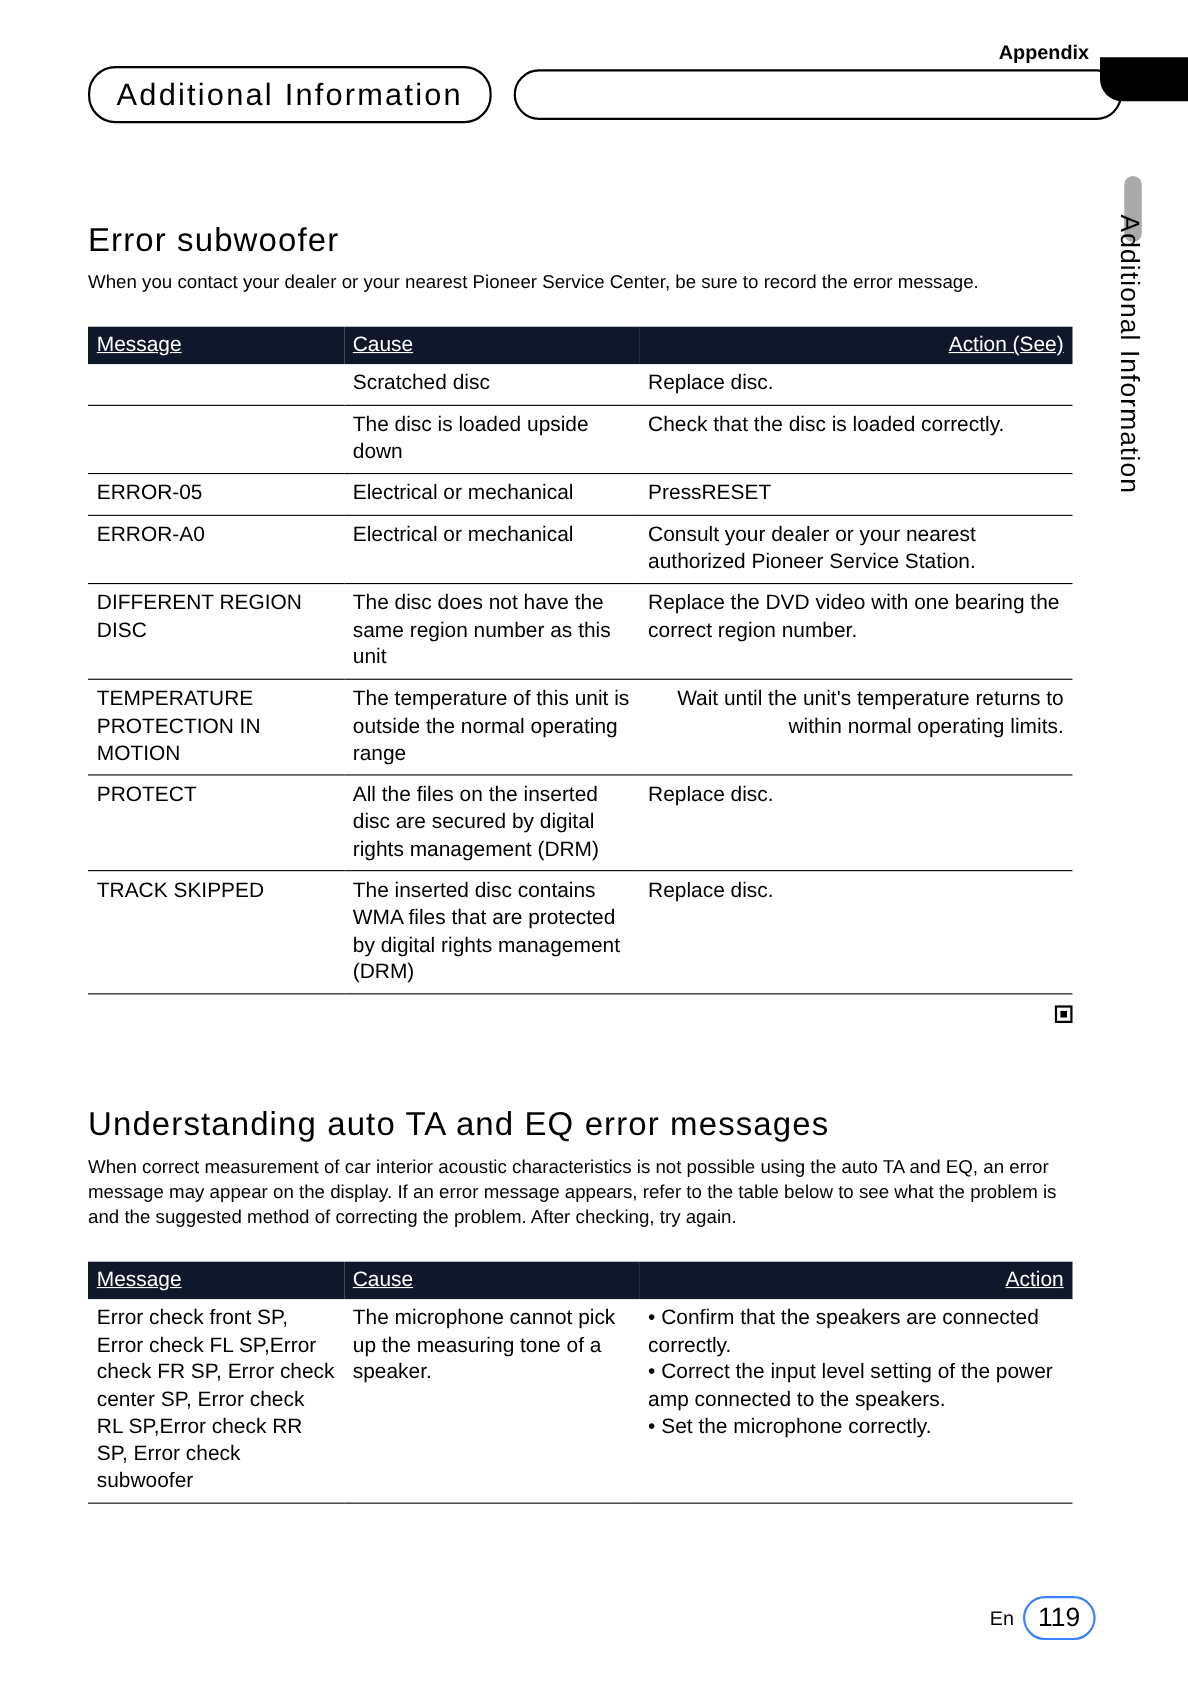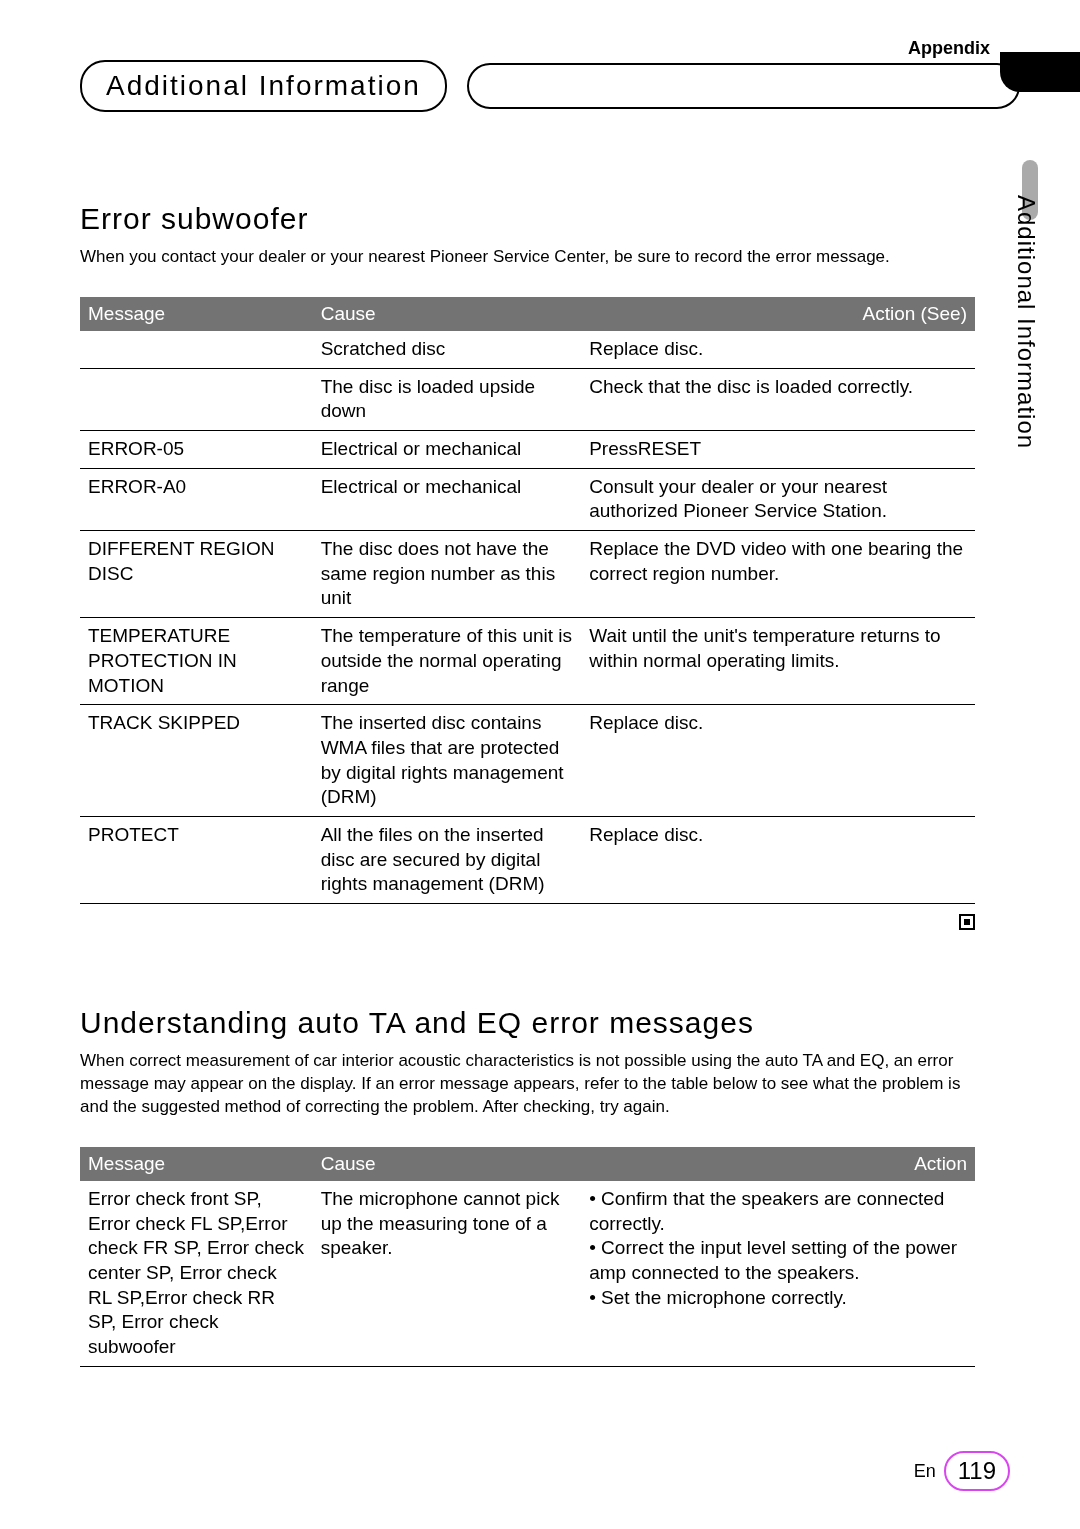--- a/index.html
+++ b/index.html
@@ -9,30 +9,30 @@
   .black-tab { position: absolute; top: 52px; right: 0; width: 80px; height: 40px; background: #000; border-radius: 0 0 0 20px; }
   .grey-tab { position: absolute; top: 160px; right: 42px; width: 16px; height: 60px; background: #aaa; border-radius: 8px; }
   .side-text { position: absolute; top: 195px; right: 40px; font-size: 24px; writing-mode: vertical-rl; text-orientation: mixed; letter-spacing: 1px; }
   .header-row { display: flex; align-items: center; margin-top: 20px; margin-bottom: 40px; }
   .pill { border: 2px solid #000; border-radius: 25px; padding: 8px 24px; font-size: 28px; letter-spacing: 2px; }
   .pill-right { border: 2px solid #000; border-radius: 25px; height: 46px; flex: 1.4; margin-left: 20px; }
   .content { width: 895px; margin-top: 90px; }
   .section-title { font-size: 30px; letter-spacing: 1px; margin-bottom: 10px; font-weight: normal; }
   .intro { font-size: 17px; line-height: 1.35; margin-bottom: 28px; }
   table { width: 100%; border-collapse: collapse; font-size: 19px; }
-  thead th { background: #737373; color: #fff; font-weight: normal; text-align: left; padding: 6px 8px; }
+  thead th { background: #0f172a; color: #fff; font-weight: normal; text-align: left; padding: 6px 8px; text-decoration: underline; }
   tbody td { padding: 6px 8px; vertical-align: top; border-bottom: 1px solid #000; line-height: 1.3; }
   .col-msg { width: 26%; }
   .col-cause { width: 30%; }
   .col-action { width: 44%; text-align: right; }
   .end-mark { text-align: right; font-size: 22px; margin-top: 6px; }
   .section2 { margin-top: 70px; }
-  .footer { position: absolute; bottom: 38px; right: 70px; display: flex; align-items: center; }
+  .footer { position: absolute; bottom: 38px; right: 84px; display: flex; align-items: center; }
   .footer-lang { font-size: 18px; margin-right: 8px; }
-  .footer-num { border: 2px solid #d946ef; border-radius: 20px; padding: 4px 12px; font-size: 24px; }
+  .footer-num { border: 2px solid #3b82f6; border-radius: 20px; padding: 4px 12px; font-size: 24px; }
   .stop-icon { display:inline-block; width:16px; height:16px; border:2px solid #000; position:relative; }
   .stop-icon::after { content:''; position:absolute; top:3px; left:3px; width:6px; height:6px; background:#000; }
 </style>
 </head>
 <body>
 
 <div class="page">
 
   <div class="appendix-label">Appendix</div>
   <div class="black-tab"></div>
@@ -79,30 +79,30 @@
             <td style="white-space: pre-line; margin-top: 12px;">Consult your dealer or your nearest authorized Pioneer Service Station.</td>
           </tr>
           <tr>
             <td style="white-space: pre-line;">DIFFERENT REGION DISC</td>
             <td style="white-space: pre-line;">The disc does not have the same region number as this unit</td>
             <td style="white-space: pre-line;">Replace the DVD video with one bearing the correct region number.</td>
           </tr>
           <tr>
             <td style="white-space: pre-line;">TEMPERATURE PROTECTION IN MOTION</td>
             <td style="white-space: pre-line;">The temperature of this unit is outside the normal operating range</td>
-            <td style="white-space: pre-line;">Wait until the unit's temperature returns to within normal operating limits.</td>
+            <td style="white-space: pre-line; text-align: right;">Wait until the unit's temperature returns to within normal operating limits.</td>
+          </tr>
+          <tr>
+            <td style="white-space: pre-line;">PROTECT</td>
+            <td style="white-space: pre-line;">All the files on the inserted disc are secured by digital rights management (DRM)</td>
+            <td style="white-space: pre-line;">Replace disc.</td>
           </tr>
           <tr>
             <td style="white-space: pre-line;">TRACK SKIPPED</td>
             <td style="white-space: pre-line;">The inserted disc contains WMA files that are protected by digital rights management (DRM)</td>
-            <td style="white-space: pre-line;">Replace disc.</td>
-          </tr>
-          <tr>
-            <td style="white-space: pre-line;">PROTECT</td>
-            <td style="white-space: pre-line;">All the files on the inserted disc are secured by digital rights management (DRM)</td>
             <td style="white-space: pre-line;">Replace disc.</td>
           </tr>
         </tbody>
     </table>
     <div class="end-mark"><span class="stop-icon"></span></div>
 
     <div class="section2">
       <h2 class="section-title">Understanding auto TA and EQ error messages</h2>
       <p class="intro">When correct measurement of car interior acoustic characteristics is not possible using the auto TA and EQ, an error message may appear on the display. If an error message appears, refer to the table below to see what the problem is and the suggested method of correcting the problem. After checking, try again.</p>
 

